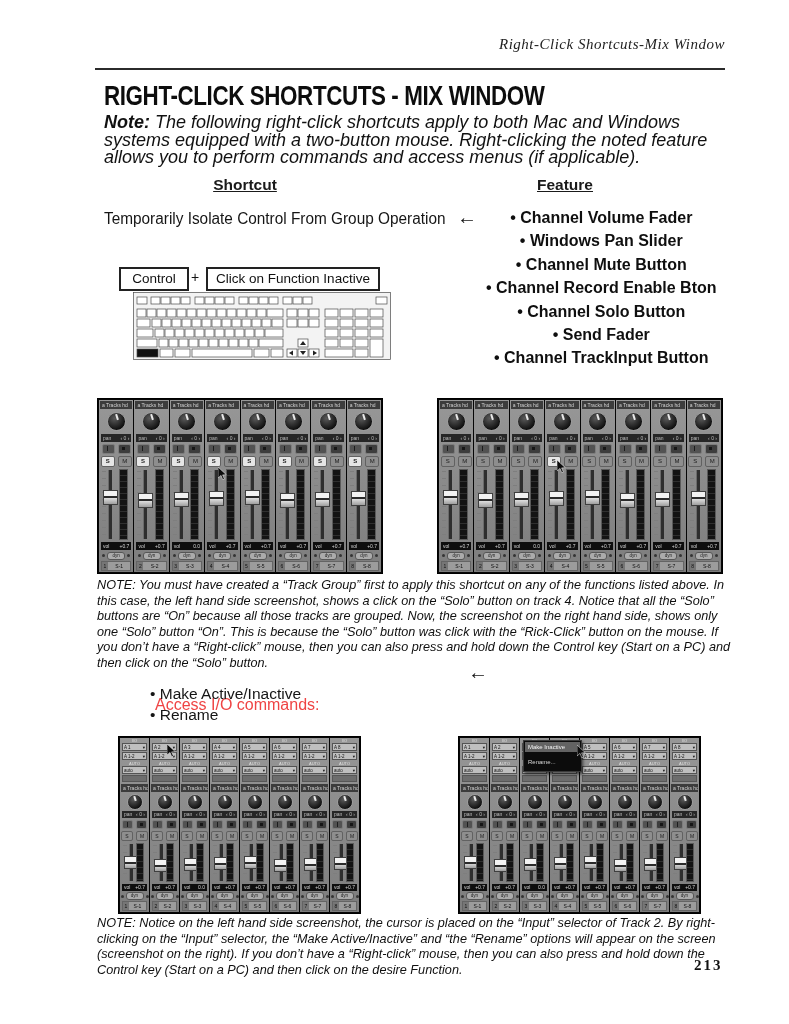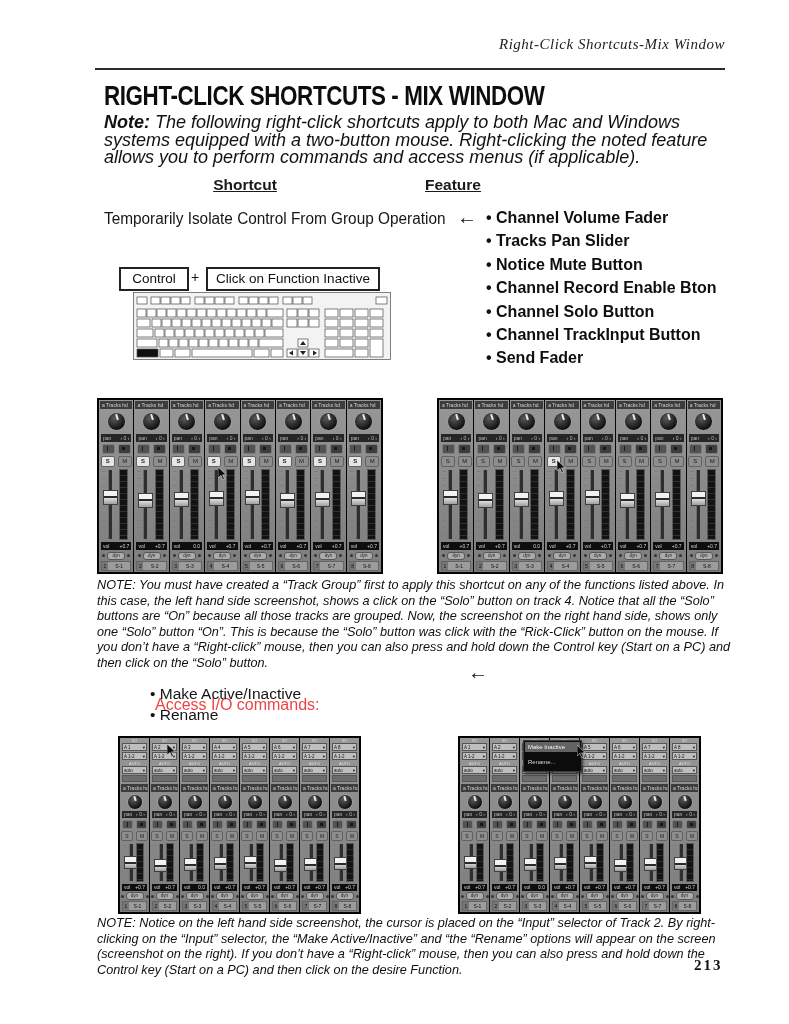--- a/index.html
+++ b/index.html
@@ -11,29 +11,29 @@
   .head-rule{position:absolute;top:68px;left:95px;width:630px;height:2px;background:#2b2b2b;}
 
   .doc-title{position:absolute;top:80px;left:104px;font-size:28px;font-weight:bold;
         letter-spacing:-.5px;transform:scaleX(.8);transform-origin:left center;white-space:nowrap;color:#0d0d0d;}
   .intro-note{position:absolute;top:114px;left:104px;width:634px;font-style:italic;
         font-size:18px;line-height:17.5px;color:#111;}
   .intro-note b{font-weight:bold;}
 
   .col-head{position:absolute;top:176px;font-size:15.5px;font-weight:bold;text-decoration:underline;}
   .col-head.shortcut{left:105px;width:280px;text-align:center;}
-  .col-head.feature{left:425px;width:280px;}
+  .col-head.feature{left:425px;width:280px;text-align:center;}
 
   .s1-shortcut{position:absolute;top:210px;left:104px;font-size:16px;white-space:nowrap;
         transform:scaleX(.96);transform-origin:left center;color:#151515;}
   .arrow-glyph{position:absolute;font-size:20px;font-weight:bold;color:#111;line-height:1;}
   .arrow-1{top:207px;left:457px;}
   .arrow-2{top:662px;left:468px;}
 
-  ul.feature-list{position:absolute;margin:0;padding:0;list-style:none;}
+  ul.feature-list{position:absolute;margin:0;padding:0;list-style:none;text-align:center;}
   ul.feature-list li{font-weight:bold;font-size:16px;white-space:nowrap;color:#0f0f0f;}
   ul.feature-list li::before{content:"• ";}
   .fl-1{top:206px;left:486px;}
   .fl-1 li{line-height:23.4px;}
   .fl-2{top:661px;left:491px;}
   .fl-2 li{line-height:23.5px;}
 
   .keycap{position:absolute;top:267px;height:20px;border:2px solid #222;font-size:13.5px;
         line-height:20px;text-align:center;background:#fff;color:#111;}
   .keycap-1{left:119px;width:66px;text-align:center;}
@@ -135,26 +135,26 @@
   <div class="doc-title">RIGHT-CLICK SHORTCUTS - MIX WINDOW</div>
   <div class="intro-note"><b>Note:</b><span> The following right-click shortcuts apply to both Mac and Windows systems equipped with a two-button mouse. Right-clicking the noted feature allows you to perform commands and access menus (if applicable).</span></div>
 
   <div class="col-head shortcut">Shortcut</div>
   <div class="col-head feature">Feature</div>
 
   <div class="s1-shortcut">Temporarily Isolate Control From Group Operation</div>
   <div class="arrow-glyph arrow-1">←</div>
   <ul class="feature-list fl-1" id="feature-list-1">
       <li>Channel Volume Fader</li>
-      <li>Tracks Pan Slider</li>
-      <li>Notice Mute Button</li>
+      <li>Windows Pan Slider</li>
+      <li>Channel Mute Button</li>
       <li>Channel Record Enable Bton</li>
       <li>Channel Solo Button</li>
+      <li>Send Fader</li>
       <li>Channel TrackInput Button</li>
-      <li>Send Fader</li>
     </ul>
 
   <div class="keycap keycap-1">Control</div>
   <div class="plus-sign">+</div>
   <div class="keycap keycap-2">Click on Function Inactive</div>
 
   <div class="keyboard-wrap" id="keyboard"><svg width="258" height="68">
         <rect x="0.5" y="0.5" width="257" height="67" fill="#f3f3f3" stroke="#4a4a4a" stroke-width="0.7"></rect>
         <rect x="4" y="5" width="10" height="7" fill="#ffffff" stroke="#4a4a4a" stroke-width="0.7"></rect>
         <rect x="18" y="5" width="9" height="7" fill="#ffffff" stroke="#4a4a4a" stroke-width="0.7"></rect>

